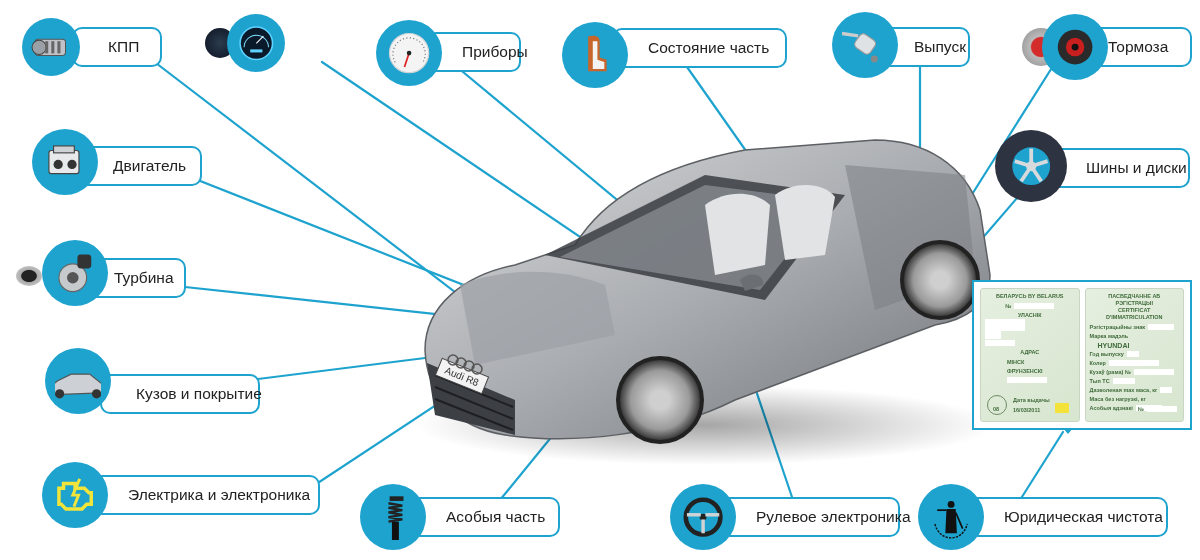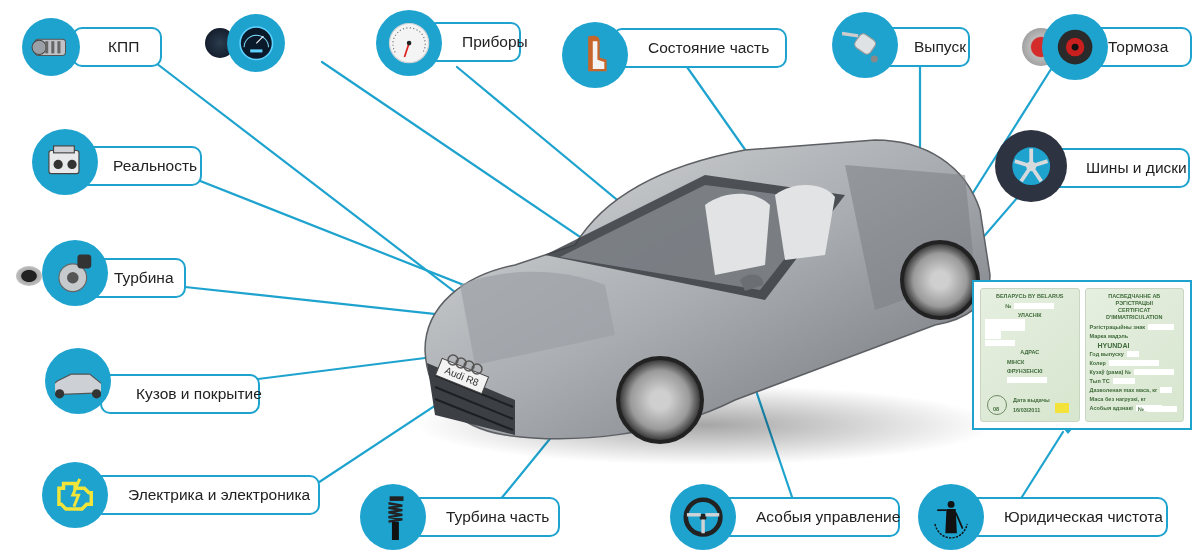--- a/index.html
+++ b/index.html
@@ -154,21 +154,21 @@
       <svg viewBox="0 0 40 40">
           <circle cx="20" cy="20" r="16" fill="#0b1a2a" stroke="#5fd3ff" stroke-width="1.5"></circle>
           <path d="M8 24 A 12 12 0 0 1 32 24" stroke="#7fe0ff" fill="none"></path>
           <rect x="14" y="26" width="12" height="3" fill="#5fd3ff"></rect>
           <line x1="20" y1="20" x2="27" y2="13" stroke="#fff"></line>
         </svg>
     </div>
     <div class="ext" style="left:0; top:14px; width:30px; height:30px; border-radius:50%; background:radial-gradient(#2b3c4e,#0b1220);"></div>
   </div>
 
-  <div class="callout" style="left:376px; top:8px; width:145px;">
+  <div class="callout" style="left:376px; top:18px; width:145px;">
     <div class="label" style="left:50px; width:95px; top:14px;">
       <span>Приборы</span>
     </div>
     <div class="disc big" style="left:0; top:2px;">
       <svg viewBox="0 0 40 40">
           <circle cx="20" cy="20" r="17" fill="#f4f4f4" stroke="#cfd3d6"></circle>
           <path d="M8 28 A 14 14 0 1 1 32 28" stroke="#777" stroke-dasharray="1 2" fill="none"></path>
           <line x1="20" y1="20" x2="16" y2="32" stroke="#d22" stroke-width="1.5"></line>
           <circle cx="20" cy="20" r="2" fill="#222"></circle>
         </svg>
@@ -209,21 +209,21 @@
           <circle cx="20" cy="20" r="15" fill="#2a2a2a"></circle>
           <circle cx="20" cy="20" r="8" fill="#c91f1f"></circle>
           <circle cx="20" cy="20" r="3" fill="#111"></circle>
         </svg>
     </div>
     <div class="ext" style="left:0; top:10px; width:38px; height:38px; border-radius:50%; background:radial-gradient(#d42b2b 35%, #bbb 40%, #888 100%);"></div>
   </div>
 
   <div class="callout" style="left:22px; top:133px; width:180px;">
     <div class="label" style="left:55px; width:125px; top:13px;">
-      <span>Реальность</span>
+      <span>Двигатель</span>
     </div>
     <div class="disc big" style="left:10px;">
       <svg viewBox="0 0 40 40">
           <rect x="6" y="10" width="26" height="20" rx="2" fill="#e8e9ea" stroke="#444"></rect>
           <rect x="10" y="6" width="18" height="6" fill="#cfd1d4" stroke="#444"></rect>
           <circle cx="14" cy="22" r="4" fill="#333"></circle>
           <circle cx="26" cy="22" r="4" fill="#333"></circle>
         </svg>
     </div>
   </div>
@@ -281,34 +281,34 @@
     <div class="disc big" style="left:0; top:-4px;">
       <svg viewBox="0 0 40 40">
           <path d="M6 14 L 10 14 L 10 10 L 20 10 L 20 14 L 28 14 L 32 18 L 34 18 L 34 28 L 30 28 L 26 32 L 12 32 L 8 28 L 6 28 Z" fill="none" stroke="#f2e53a" stroke-width="3"></path>
           <path d="M24 6 L 18 20 L 23 20 L 19 30" fill="none" stroke="#f2e53a" stroke-width="2.5"></path>
         </svg>
     </div>
   </div>
 
   <div class="callout" style="left:360px; top:488px; width:200px;">
     <div class="label" style="left:50px; width:150px;">
-      <span>Турбина часть</span>
+      <span>Асобыя часть</span>
     </div>
     <div class="disc big" style="left:0; top:-4px;">
       <svg viewBox="0 0 40 40">
           <rect x="17" y="2" width="12" height="4" fill="#222"></rect>
           <path d="M16 8 L 28 10 L 16 12 L 28 14 L 16 16 L 28 18 L 16 20 L 28 22 L 16 24" fill="none" stroke="#222" stroke-width="2"></path>
           <rect x="19" y="24" width="6" height="16" fill="#111"></rect>
         </svg>
     </div>
   </div>
 
   <div class="callout" style="left:670px; top:488px; width:230px;">
     <div class="label" style="left:50px; width:180px;">
-      <span>Асобыя управление</span>
+      <span>Рулевое электроника</span>
     </div>
     <div class="disc big" style="left:0; top:-4px;">
       <svg viewBox="0 0 40 40">
           <circle cx="20" cy="20" r="15" fill="none" stroke="#222" stroke-width="4"></circle>
           <circle cx="20" cy="20" r="3" fill="#222"></circle>
           <g stroke="#cfd3d6" stroke-width="3">
             <line x1="6" y1="18" x2="18" y2="18"></line>
             <line x1="22" y1="18" x2="34" y2="18"></line>
             <line x1="20" y1="22" x2="20" y2="34"></line>
           </g>

